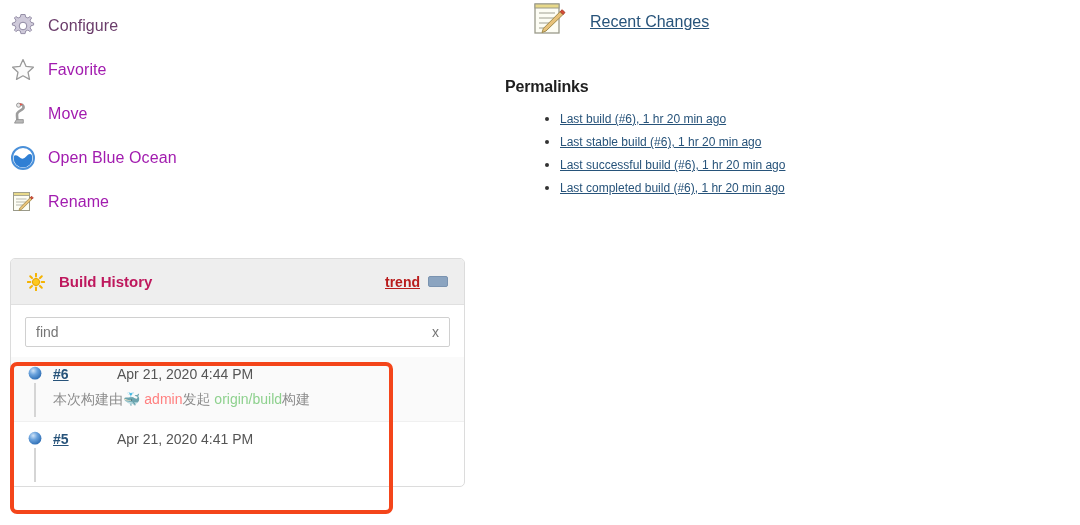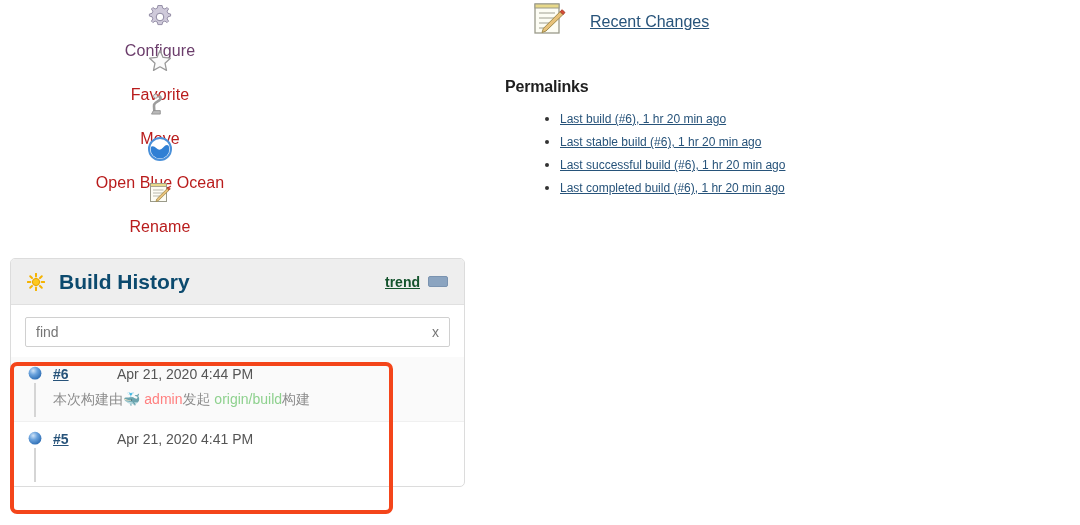--- a/index.html
+++ b/index.html
@@ -22,33 +22,32 @@
     position: absolute;
     left: 10px;
     top: 4px;
     width: 300px;
   }
   .task-row {
     display: flex;
     align-items: center;
     height: 44px;
     gap: 12px;
-    flex-direction: column;
   }
   .task-icon {
     width: 26px;
     height: 26px;
     flex: 0 0 26px;
     display: flex;
     align-items: center;
     justify-content: center;
   }
   .task-label {
     font-size: 16px;
-    color: #b91c1c;
+    color: #a21caf;
     text-decoration: none;
     letter-spacing: 0.1px;
   }
   .task-label.visited {
     color: #6b3d6b;
   }
 
   
   #build-history-panel {
     position: absolute;
@@ -73,28 +72,28 @@
   #bh-header .sun {
     width: 18px;
     height: 18px;
     flex: 0 0 18px;
     margin-right: 14px;
     display: flex;
     align-items: center;
     justify-content: center;
   }
   #bh-title {
-    font-size: 21px;
+    font-size: 15px;
     font-weight: bold;
-    color: #0c4a6e;
+    color: #be185d;
     flex: 1 1 auto;
   }
   #bh-trend {
     font-size: 14px;
-    color: #14532d;
+    color: #b91c1c;
     text-decoration: underline;
     font-weight: bold;
     margin-right: 8px;
   }
   #bh-collapse {
     width: 18px;
     height: 9px;
     border: 1px solid #7a93b0;
     background: #8ba4c0;
     border-radius: 2px;

